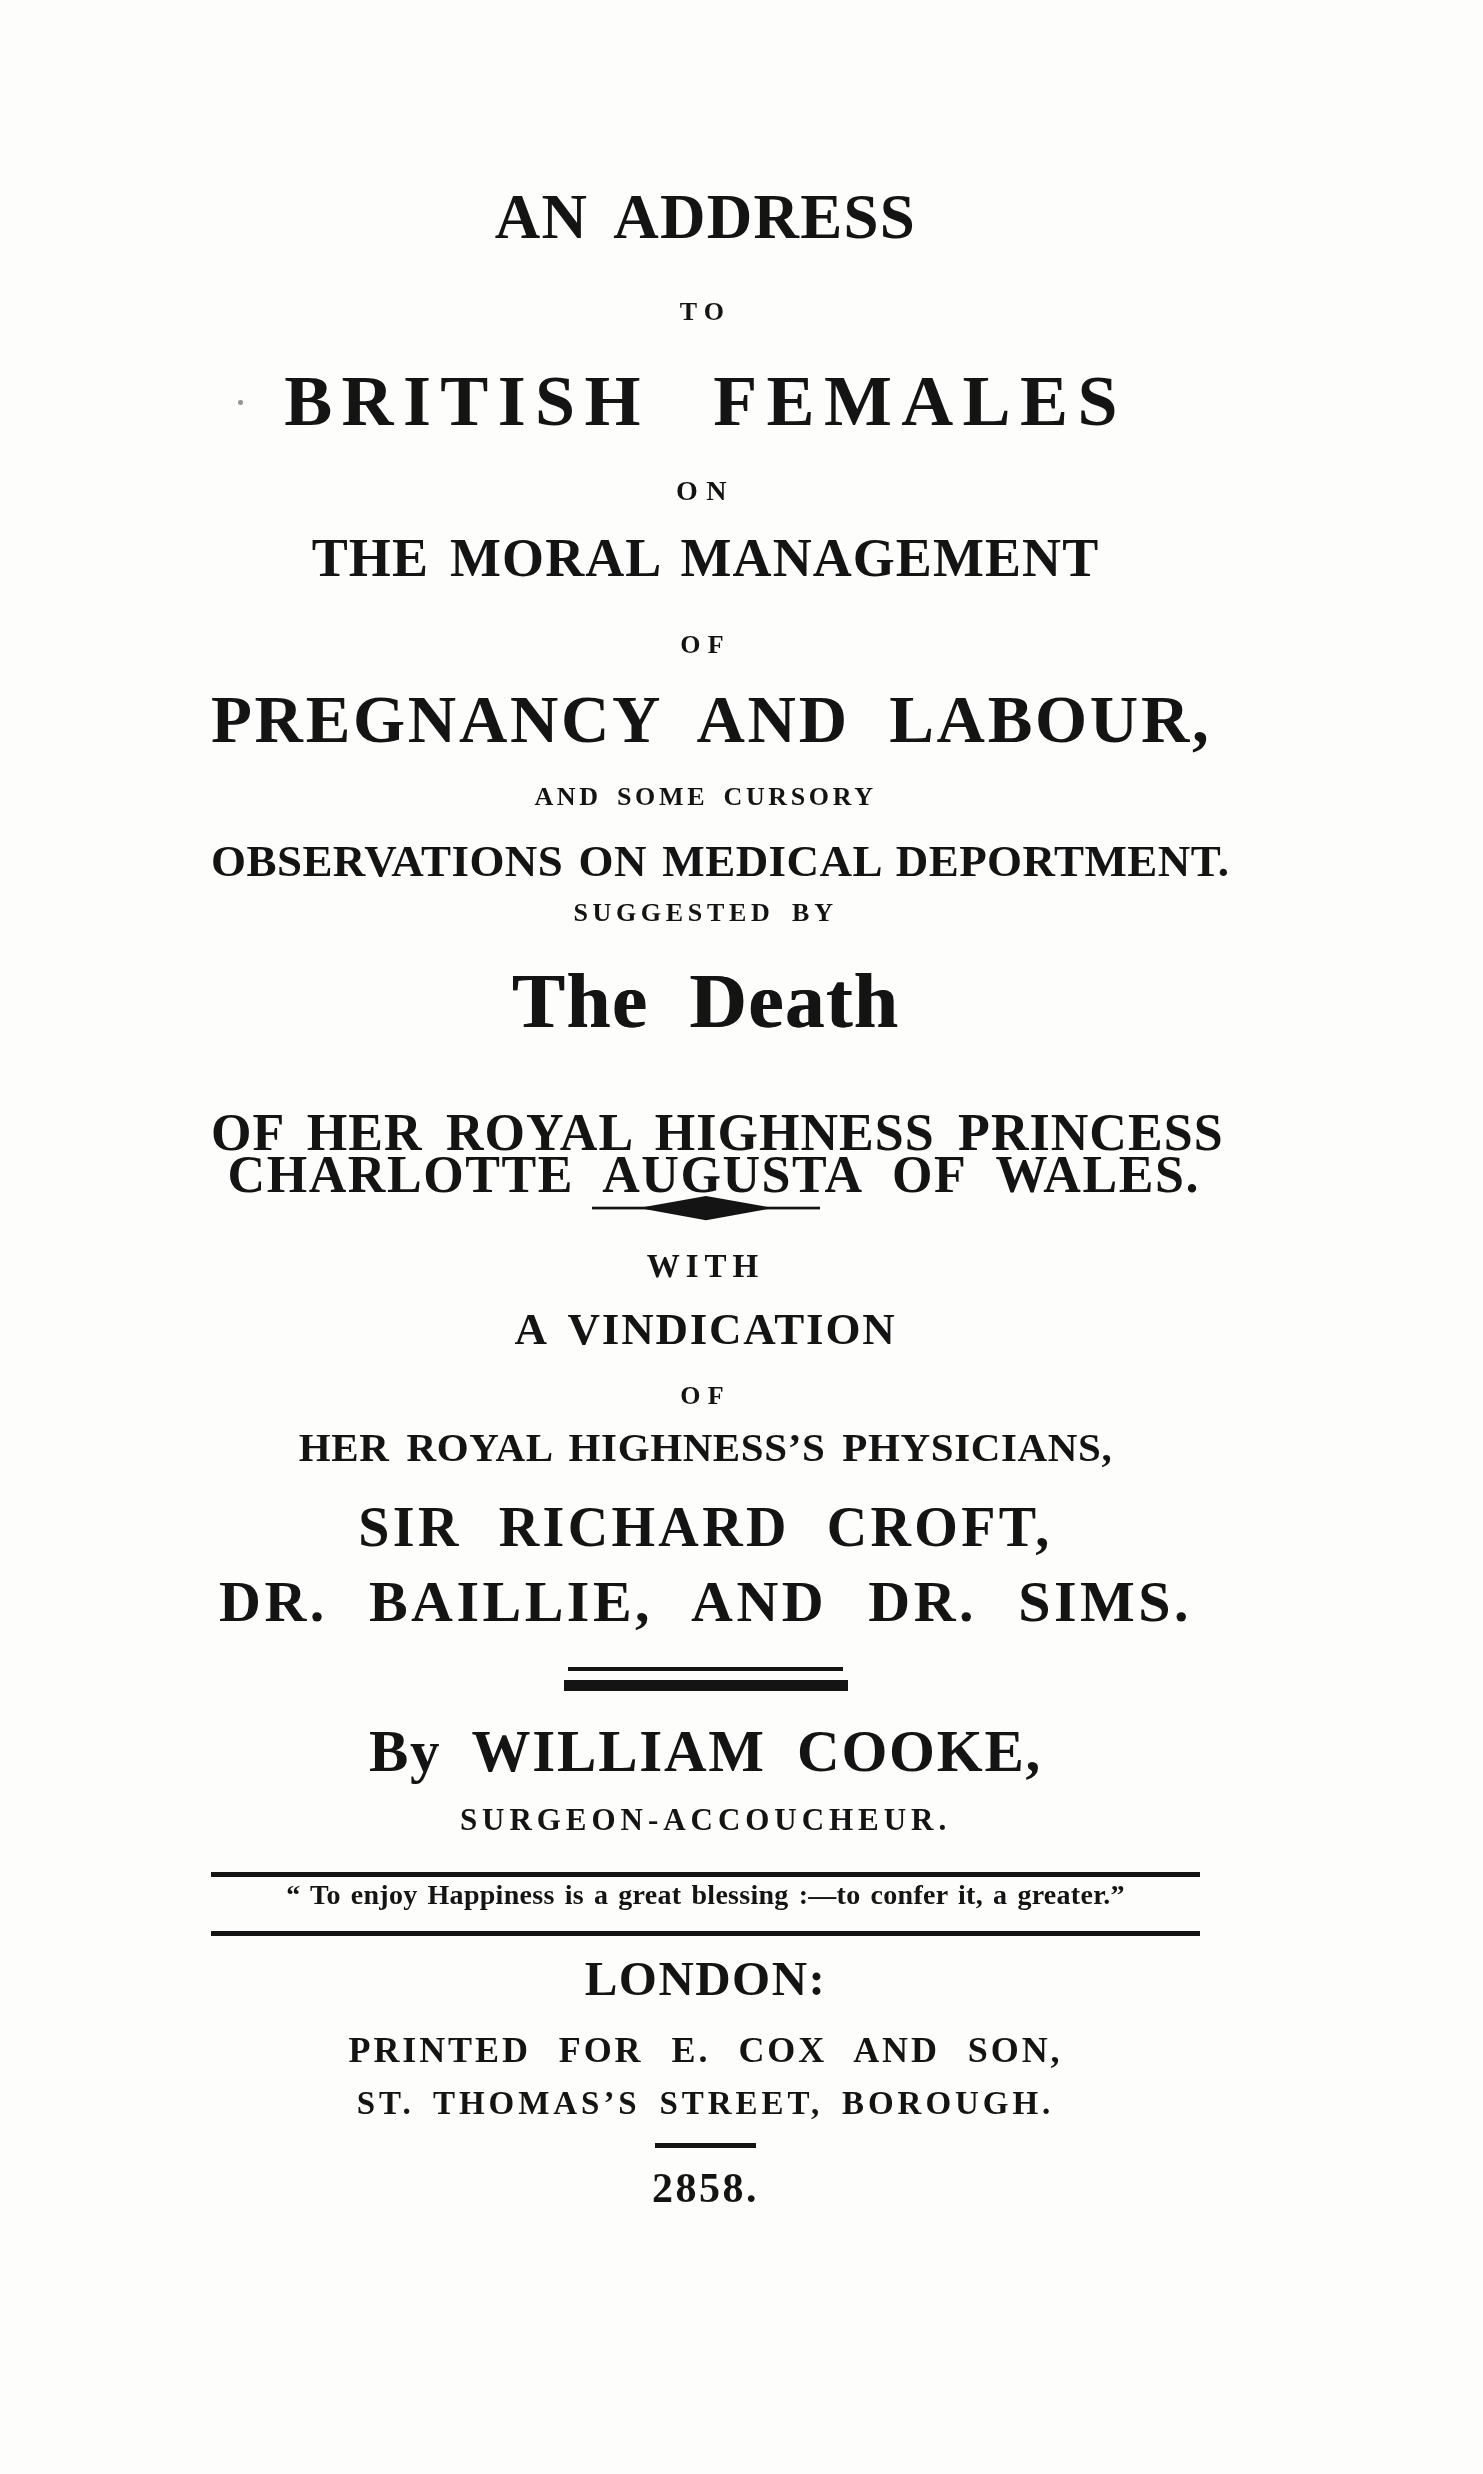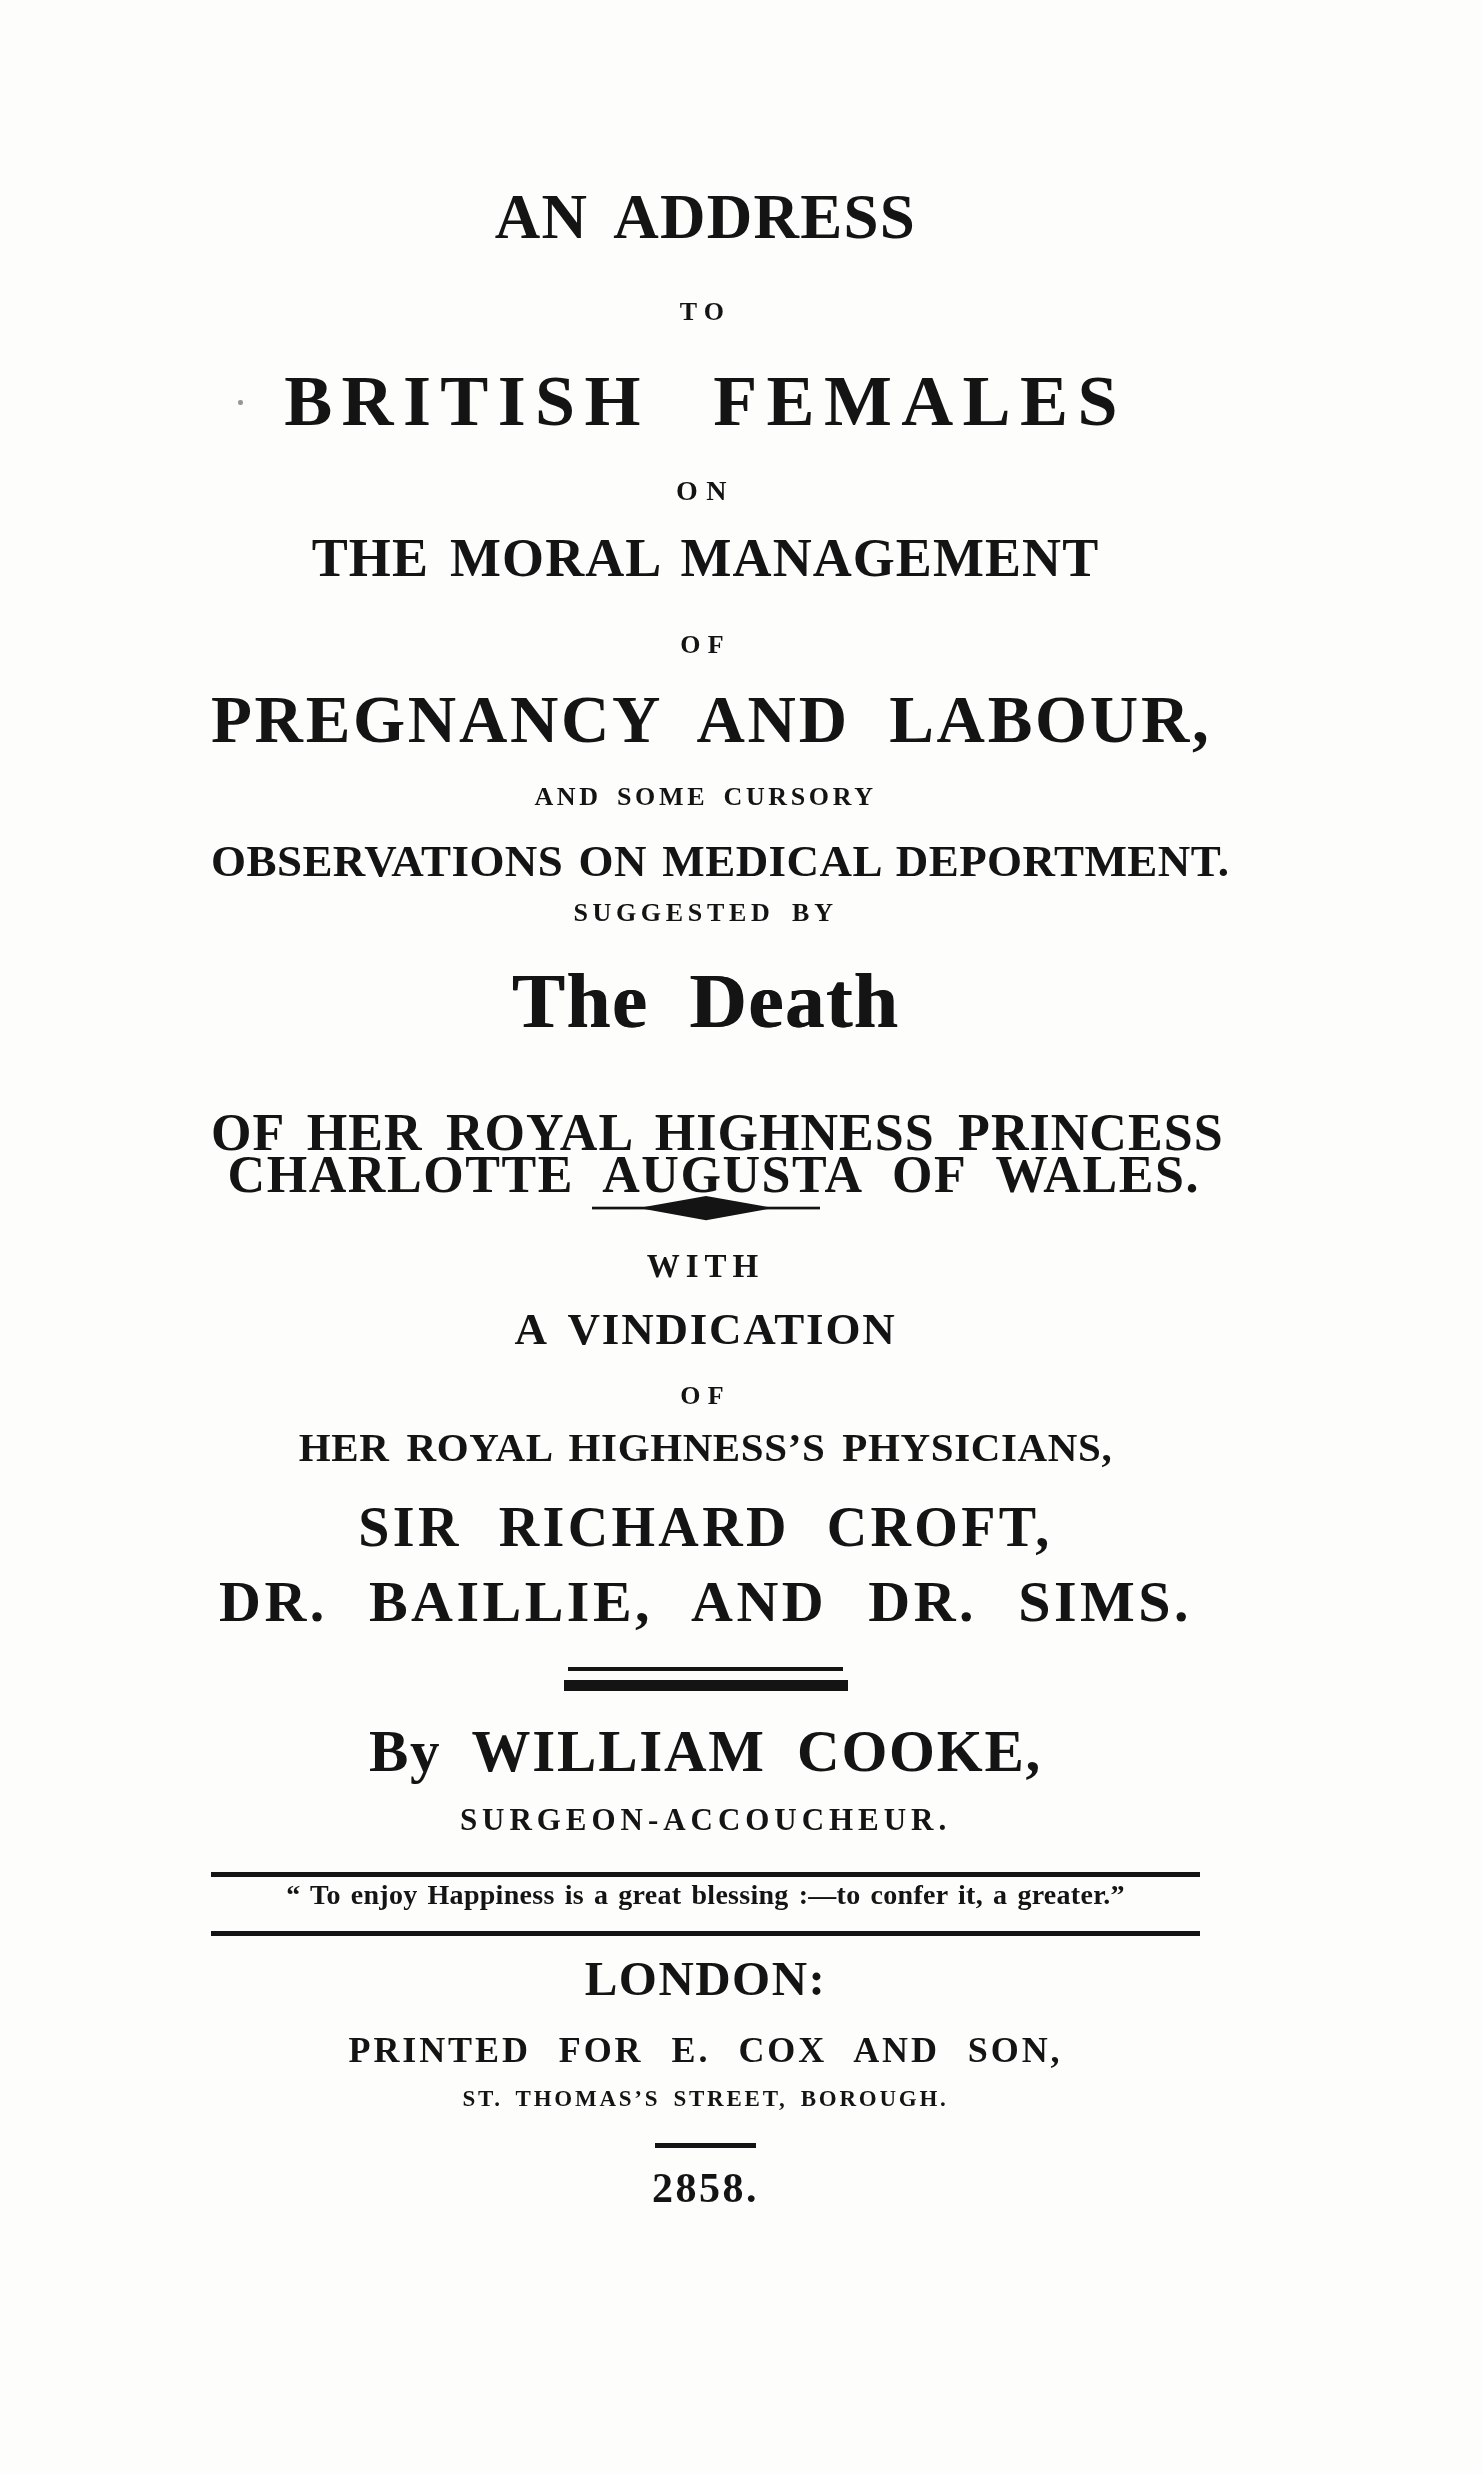--- a/index.html
+++ b/index.html
@@ -43,21 +43,21 @@
   .vindication  {top:1307px;font-size:45px; letter-spacing:0.04em; word-spacing:0.2em;}
   .of-2         {top:1383px;font-size:26px; letter-spacing:0.28em;}
   .physicians   {top:1427px;font-size:41px; letter-spacing:0.015em;word-spacing:0.15em;}
   .croft        {top:1499px;font-size:56px; letter-spacing:0.06em; word-spacing:0.35em;}
   .baillie      {top:1573px;font-size:58px; letter-spacing:0.06em; word-spacing:0.4em;}
   .by-cooke     {top:1722px;font-size:59px; letter-spacing:0.03em; word-spacing:0.25em;}
   .surgeon      {top:1804px;font-size:31px; letter-spacing:0.16em;}
   .epigraph     {top:1881px;font-size:28px; letter-spacing:0.01em; word-spacing:0.1em;}
   .london       {top:1954px;font-size:49px; letter-spacing:0.03em;}
   .printed      {top:2032px;font-size:36px; letter-spacing:0.08em; word-spacing:0.45em;}
-  .street       {top:2087px;font-size:23px; letter-spacing:0.12em; word-spacing:0.2em;}
+  .street       {top:2087px;font-size:33px; letter-spacing:0.12em; word-spacing:0.2em;}
   .year         {top:2167px;font-size:42px; letter-spacing:0.06em;}
 
   
   .orn{position:absolute;left:211px;width:989px;display:flex;justify-content:center;}
   .diamond-wrap{top:1193px;}
   .double-rule{top:1667px;flex-direction:column;align-items:center;}
   .double-rule .thin {width:275px;height:3.6px; background:var(--ink);}
   .double-rule .thick{width:284px;height:11.7px;background:var(--ink);margin-top:9px;}
   .rule-wide{position:absolute;left:211px;width:989px;height:4.5px;background:var(--ink);}
   .rule-quote-top{top:1872px;}

